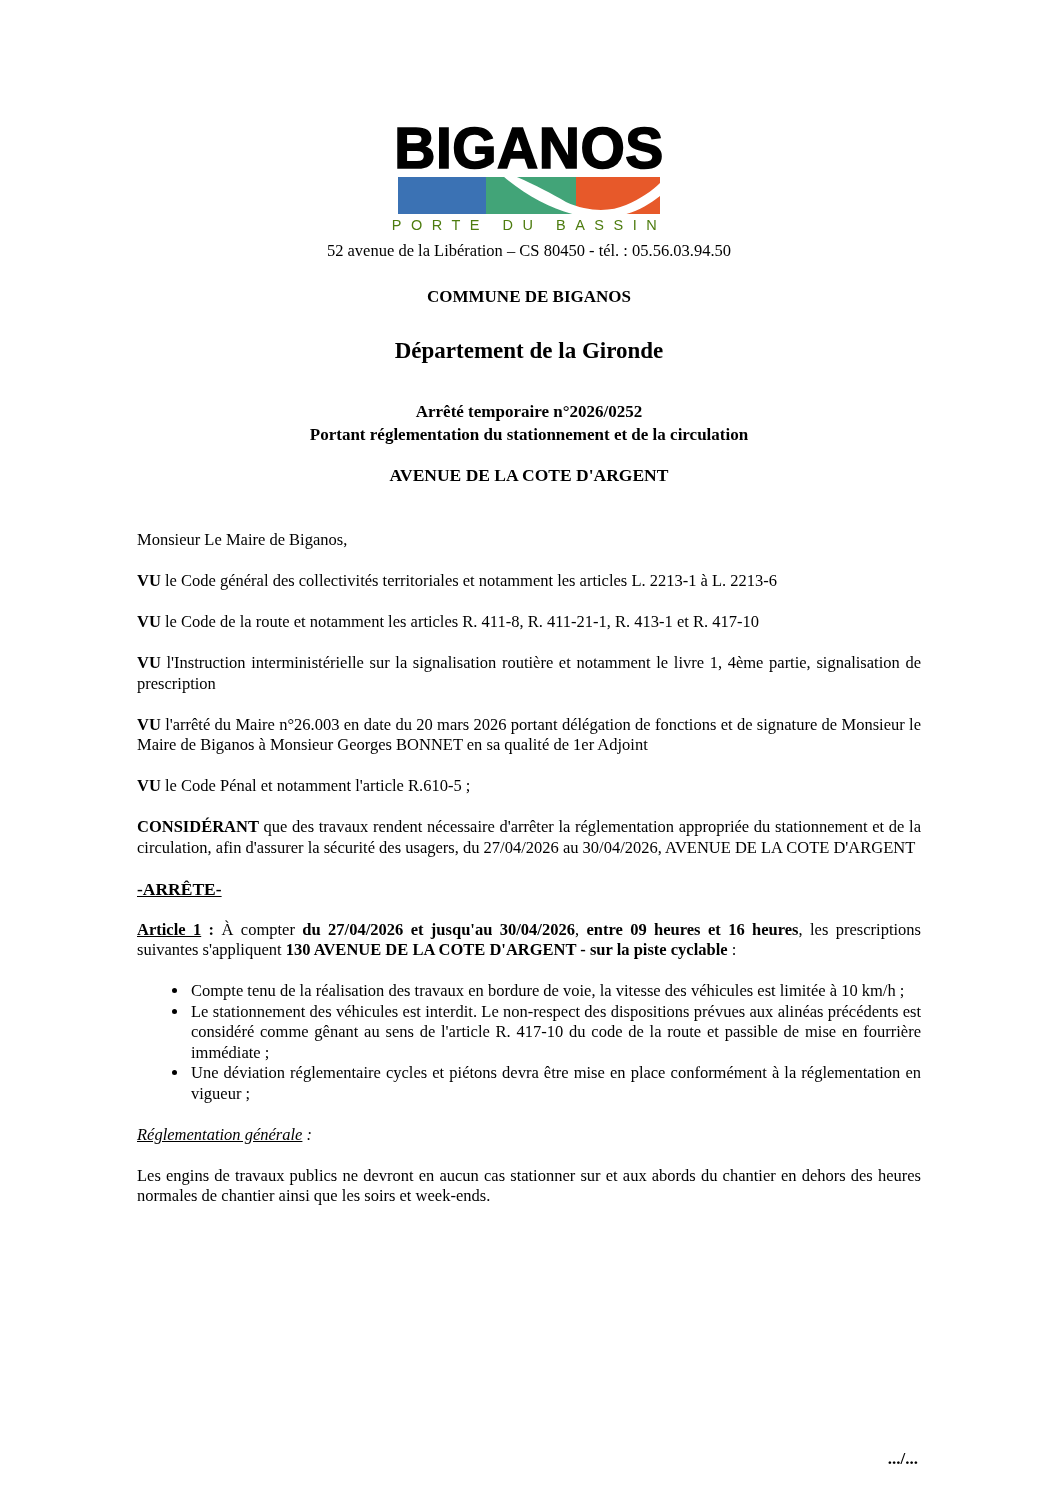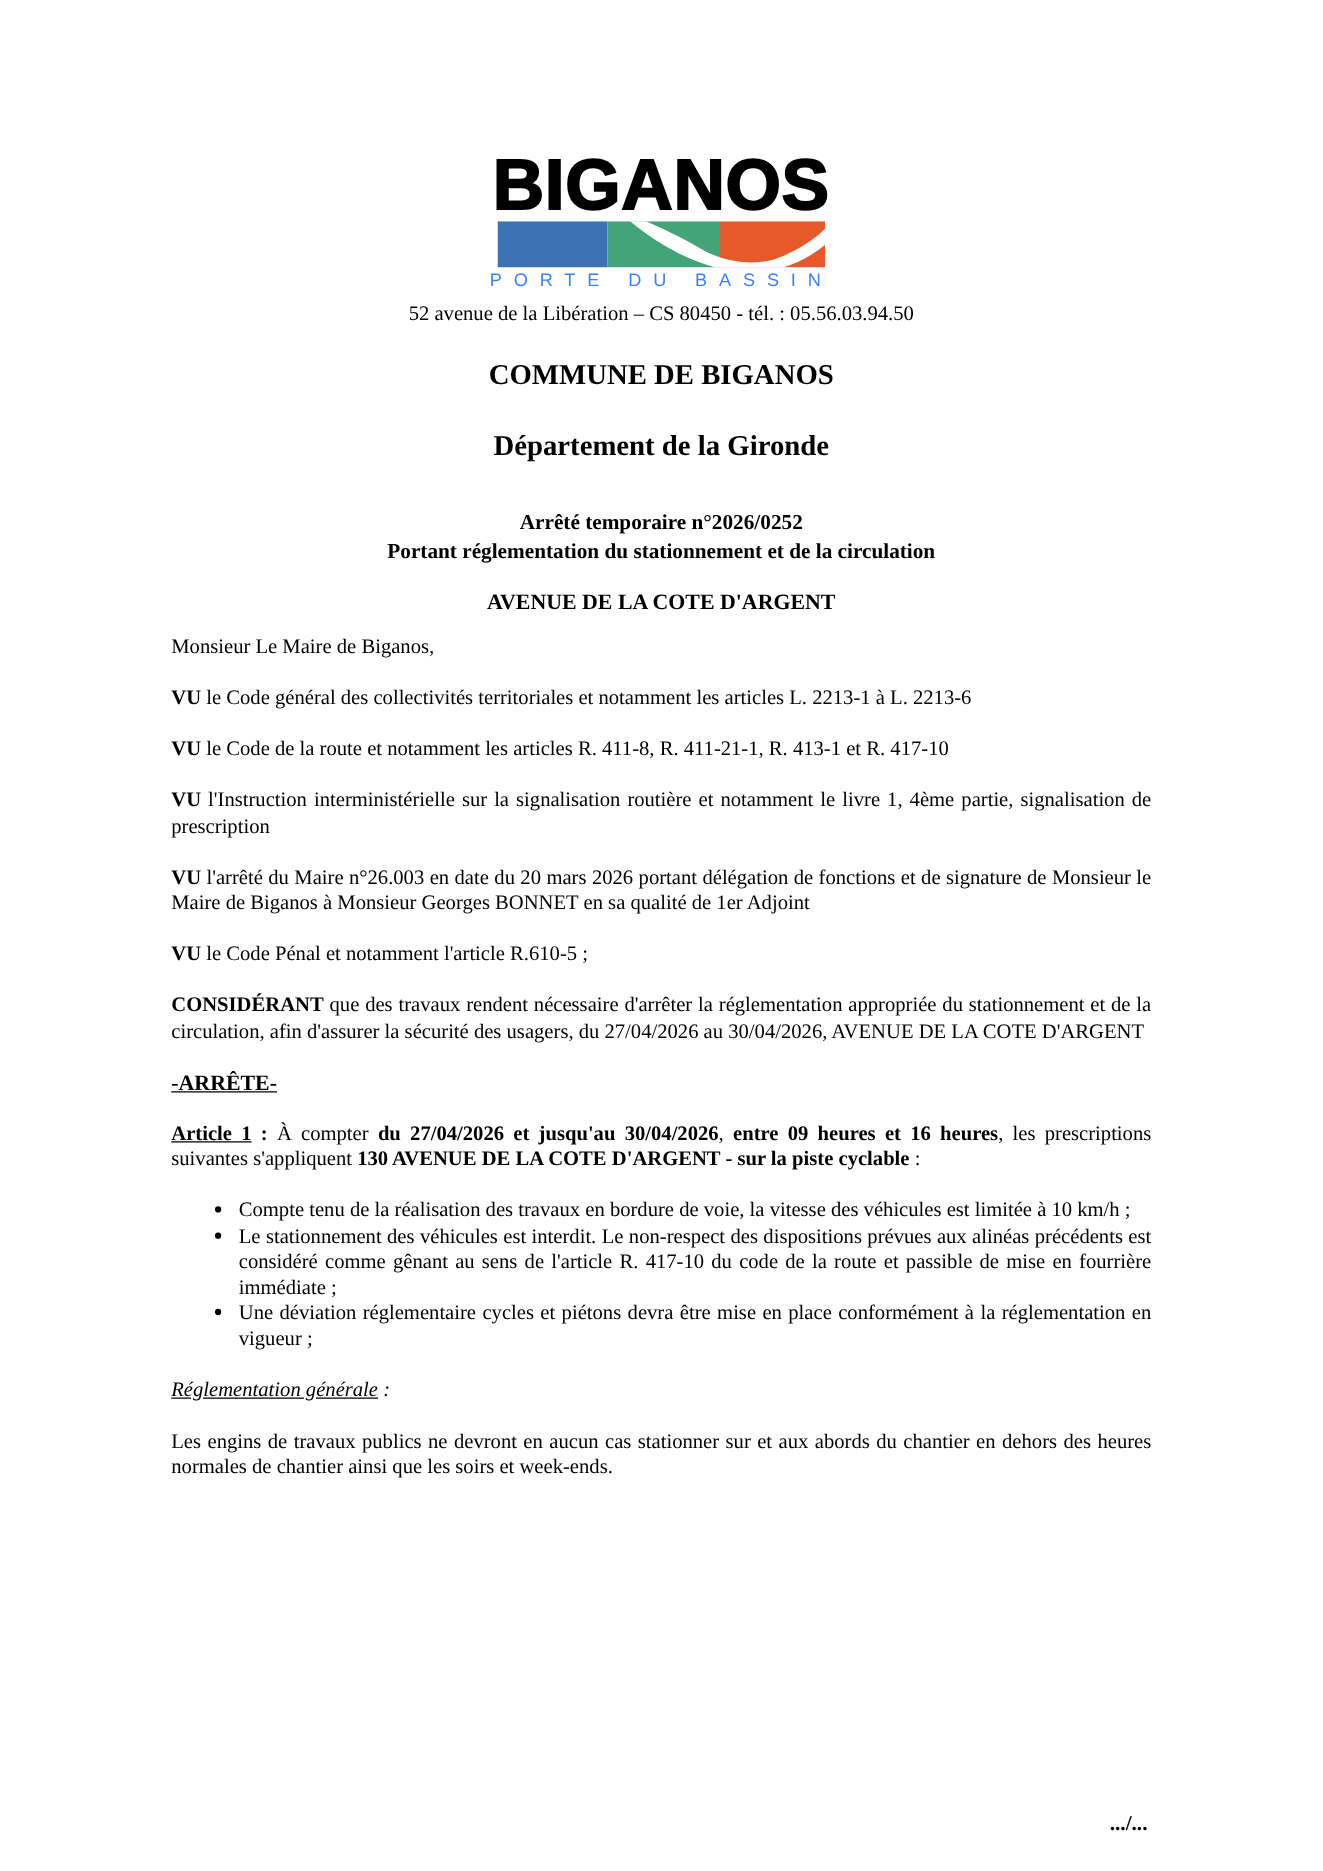--- a/index.html
+++ b/index.html
@@ -26,30 +26,30 @@
     -webkit-text-stroke:1.6px #000;
     white-space:nowrap;
   }
   .logo-wave { display:block; margin:3px auto 2px; }
   .logo-tagline {
     font-family:"Liberation Sans", sans-serif;
     font-size:14.5px;
     letter-spacing:9.5px;
     white-space:nowrap;
     margin-top:3px;
-    color:#3b82f6;
+    color:#4d7c0f;
   }
   .address-line { font-size:16.5px; margin-top:7px; }
-  .h-commune  { font-size:23px; font-weight:bold; margin:26px 0 0; }
+  .h-commune  { font-size:17px; font-weight:bold; margin:26px 0 0; }
   .h-dept     { font-size:23px; font-weight:bold; margin:31px 0 0; }
   .subtitle   { margin-top:36px; font-size:17px; font-weight:bold; line-height:23px; }
   .h-street   { margin-top:19px; font-size:17.5px; font-weight:bold; }
   
   .doc-body {
-    margin:15px 137px 0 137px;
+    margin:44px 137px 0 137px;
     font-size:16.5px;
     line-height:20.5px;
   }
   .doc-body p { margin:0 0 20.5px 0; }
   .doc-body p.justify { text-align:justify; }
   .doc-body p.center  { text-align:left;font-family:Liberation Serif, serif; }
   .doc-body p.head    { font-size:17.5px; }
   .doc-body ul {
     margin:0 0 20.5px 0;
     padding-left:52px;

